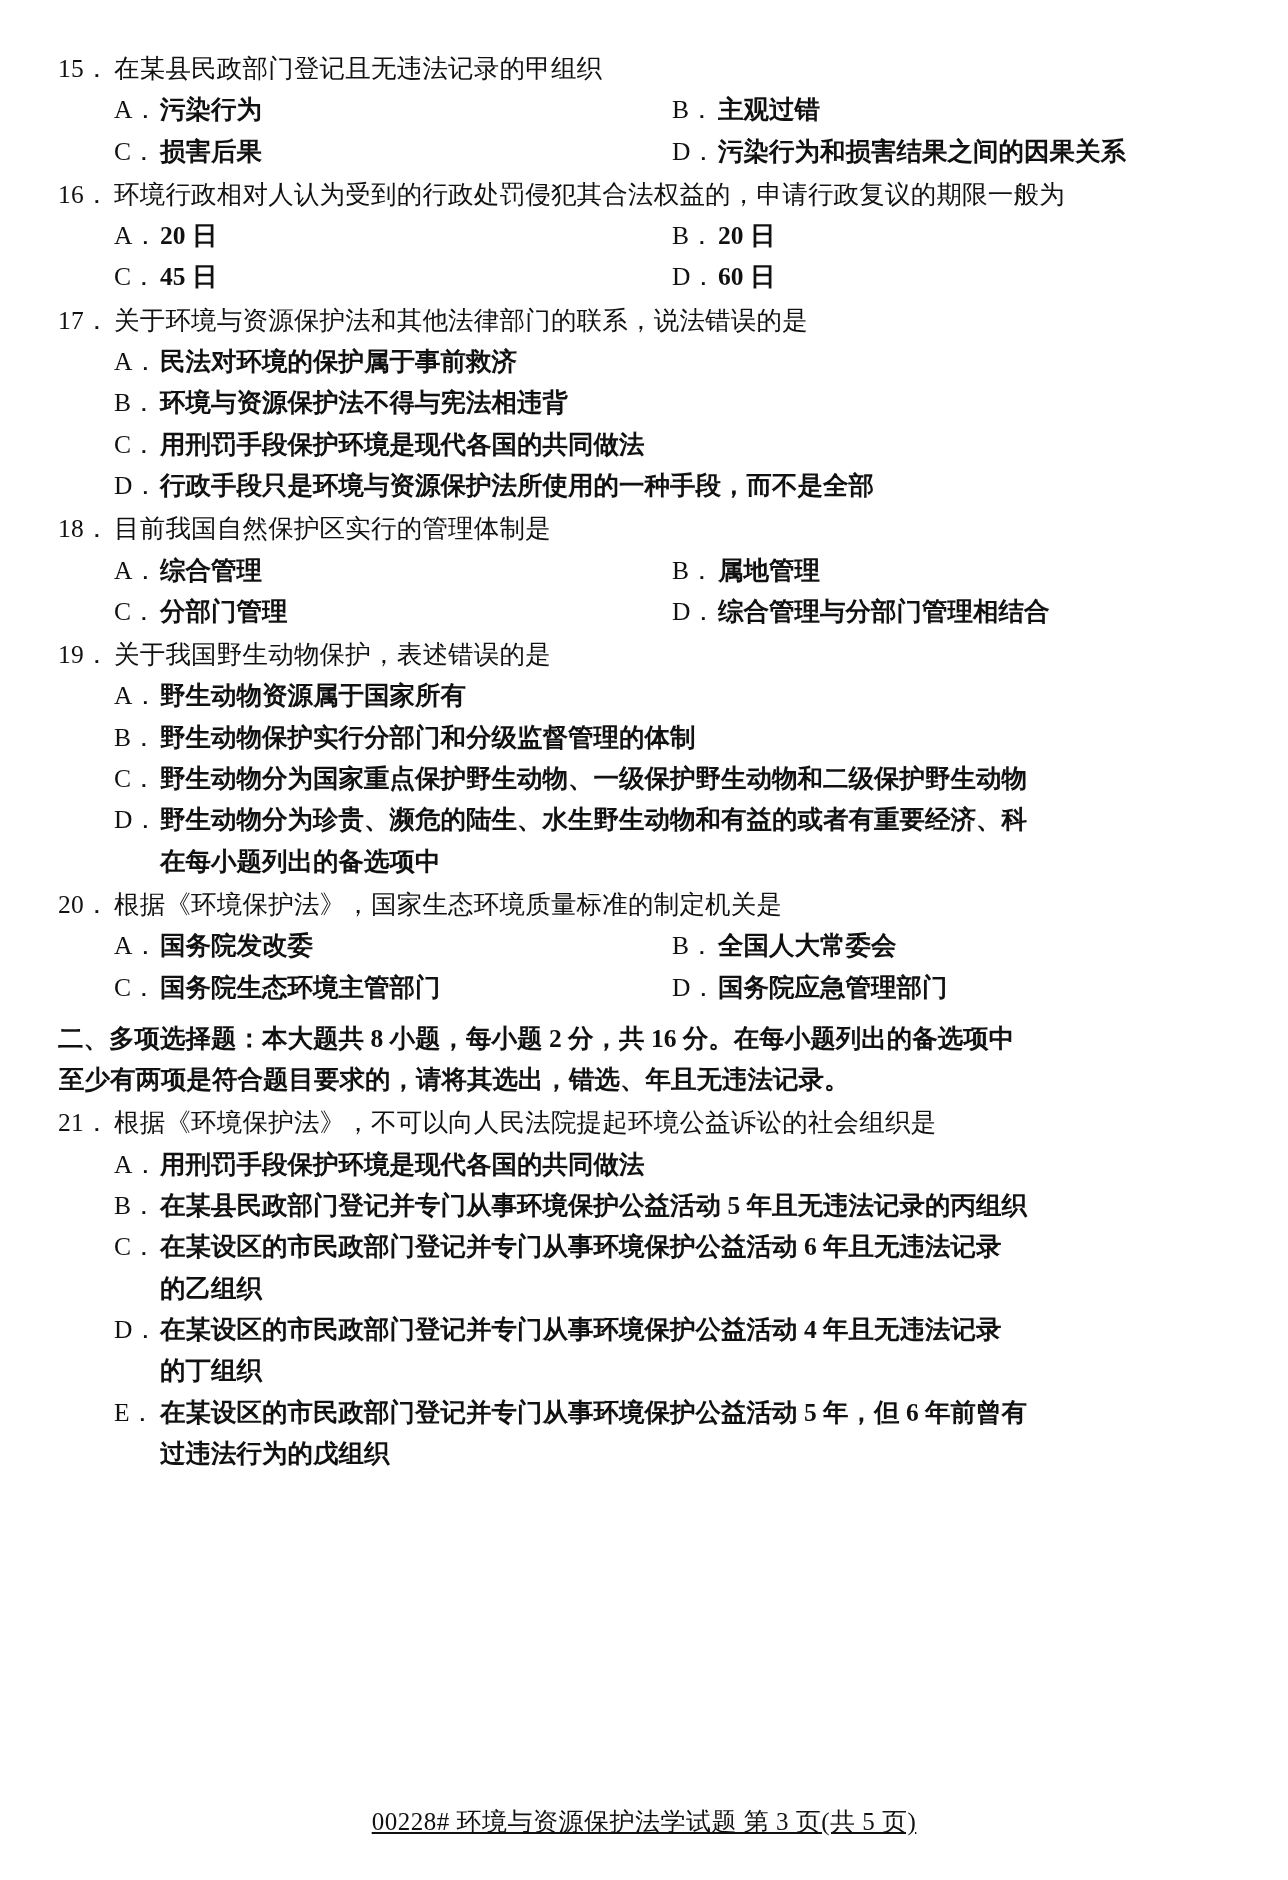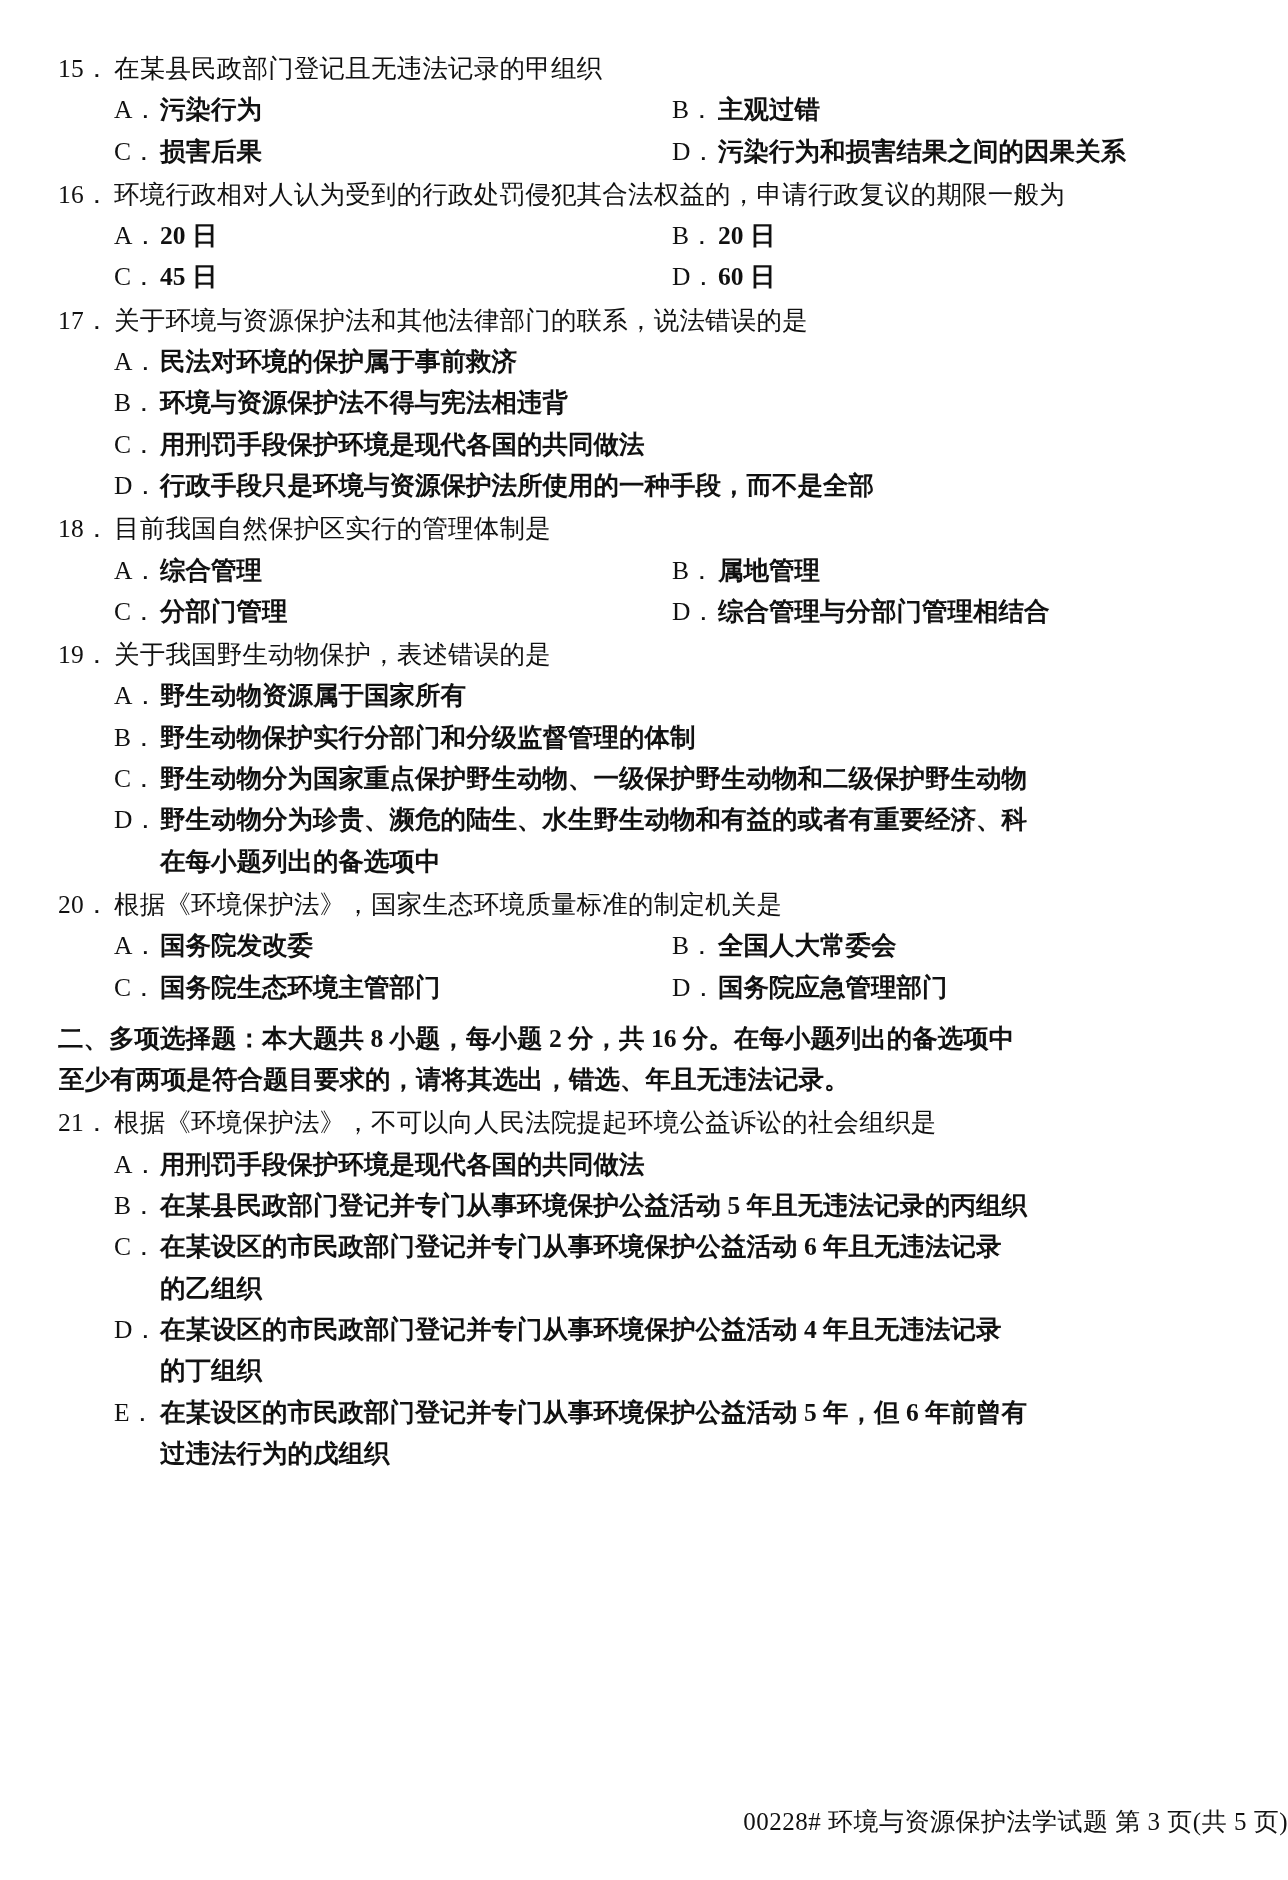--- a/index.html
+++ b/index.html
@@ -88,23 +88,24 @@
   }
   .section-head .sh-text {
     flex: 1 1 auto;
     text-indent: 0;
   }
   .footer {
     position: absolute;
     left: 0;
     right: 0;
     bottom: 42px;
-    text-align: right;
+    text-align: center;
     font-size: 25px;
     letter-spacing: 0.5px;
+    text-decoration: underline;
   }
 </style>
 </head>
 <body>
 
 <div class="page">
 
   <div class="q">
     <div class="q-stem">
       <span class="q-num">15．</span>

